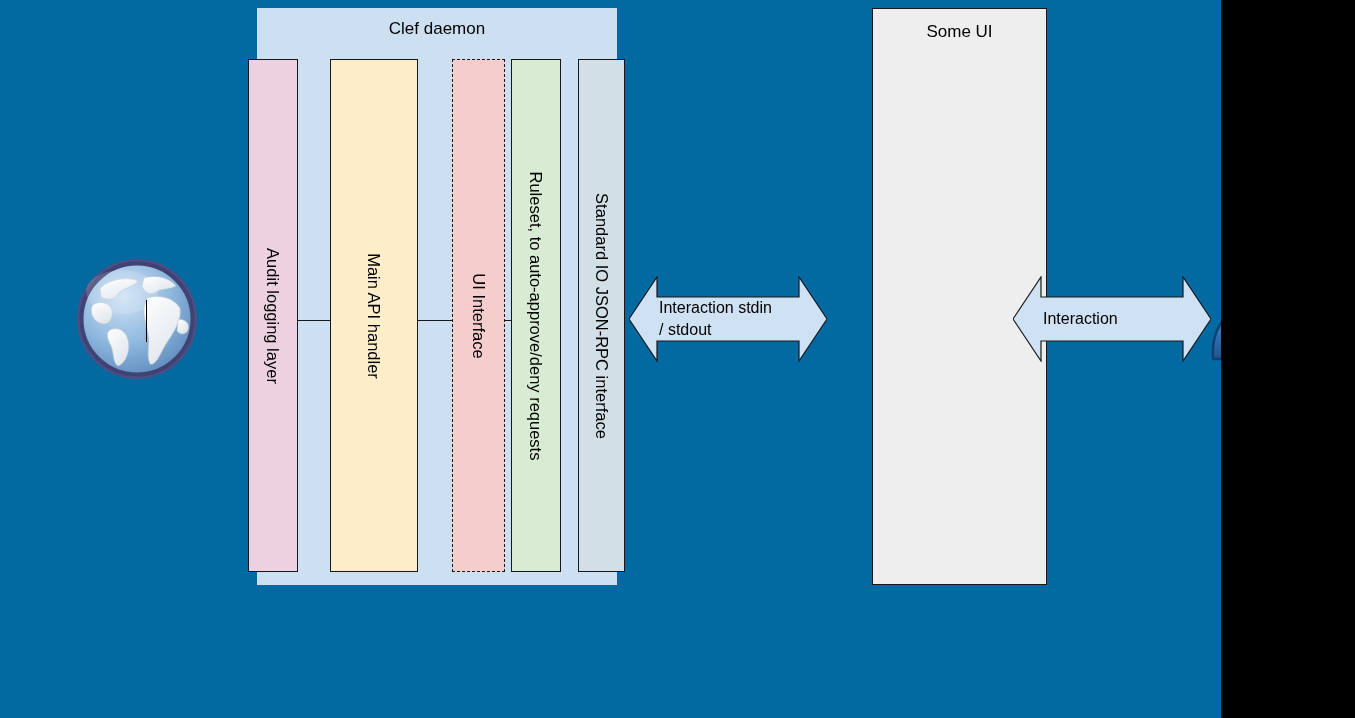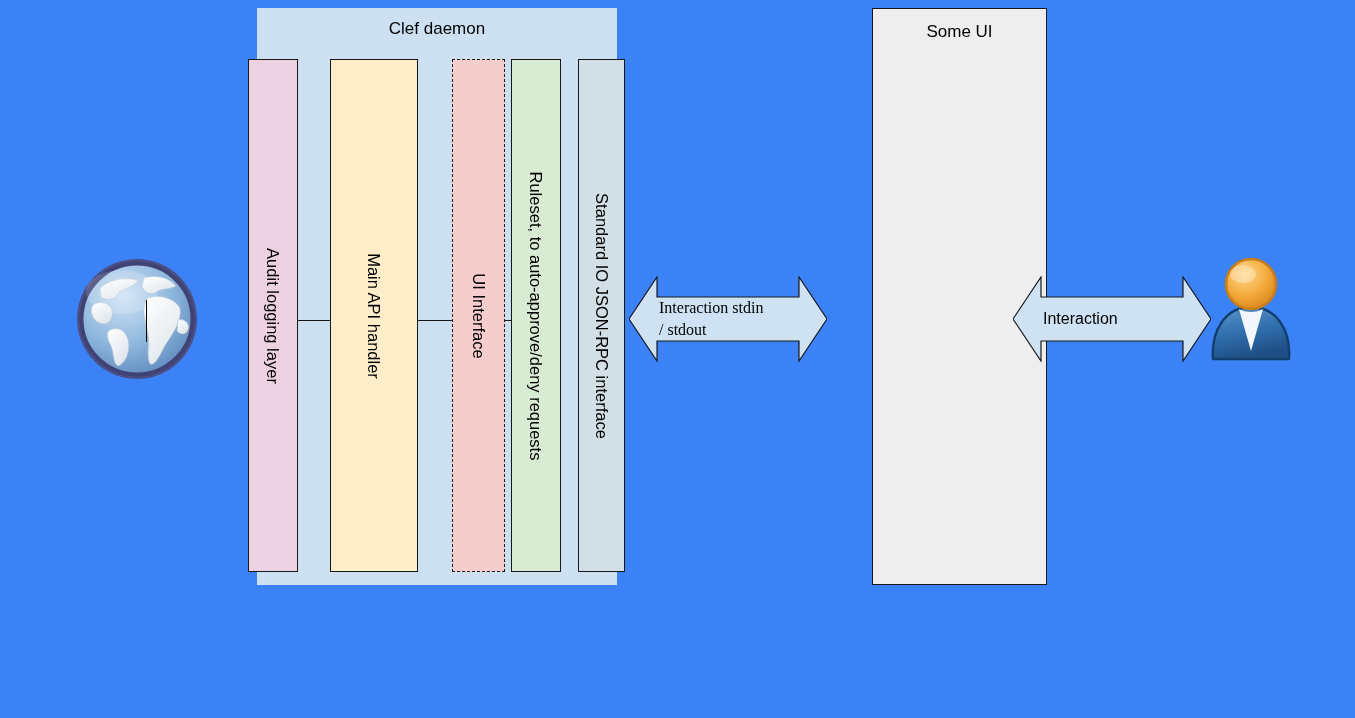--- a/index.html
+++ b/index.html
@@ -2,23 +2,23 @@
 <html><head>
 <meta charset="utf-8">
 <style>
   html, body {
     margin: 0;
     padding: 0;
     background: #000000;
   }
   #canvas {
     position: relative;
-    width: 1355px;
+    width: 1221px;
     height: 718px;
-    background: #3b82f6;
+    background: #0369a1;
     font-family: "Liberation Sans", sans-serif;
     overflow: hidden;
   }
 
   
   #clef-container {
     position: absolute;
     left: 257px;
     top: 8px;
     width: 360px;
@@ -90,21 +90,21 @@
     display: flex;
     flex-direction: column;
     justify-content: center;
     box-sizing: border-box;
     padding-left: 30px;
     padding-right: 28px;
     font-size: 16px;
     color: #000000;
     line-height: 22px;
   }
-  #arrow-stdio { left: 629px; width: 198px; font-family: Liberation Serif, serif; }
+  #arrow-stdio { left: 629px; width: 198px; }
   #arrow-user  { left: 1013px; width: 198px; }
   #arrow-user .arrow-label { justify-content: center; }
 
   
   #someui-box {
     position: absolute;
     left: 872px;
     top: 8px;
     width: 175px;
     height: 577px;

